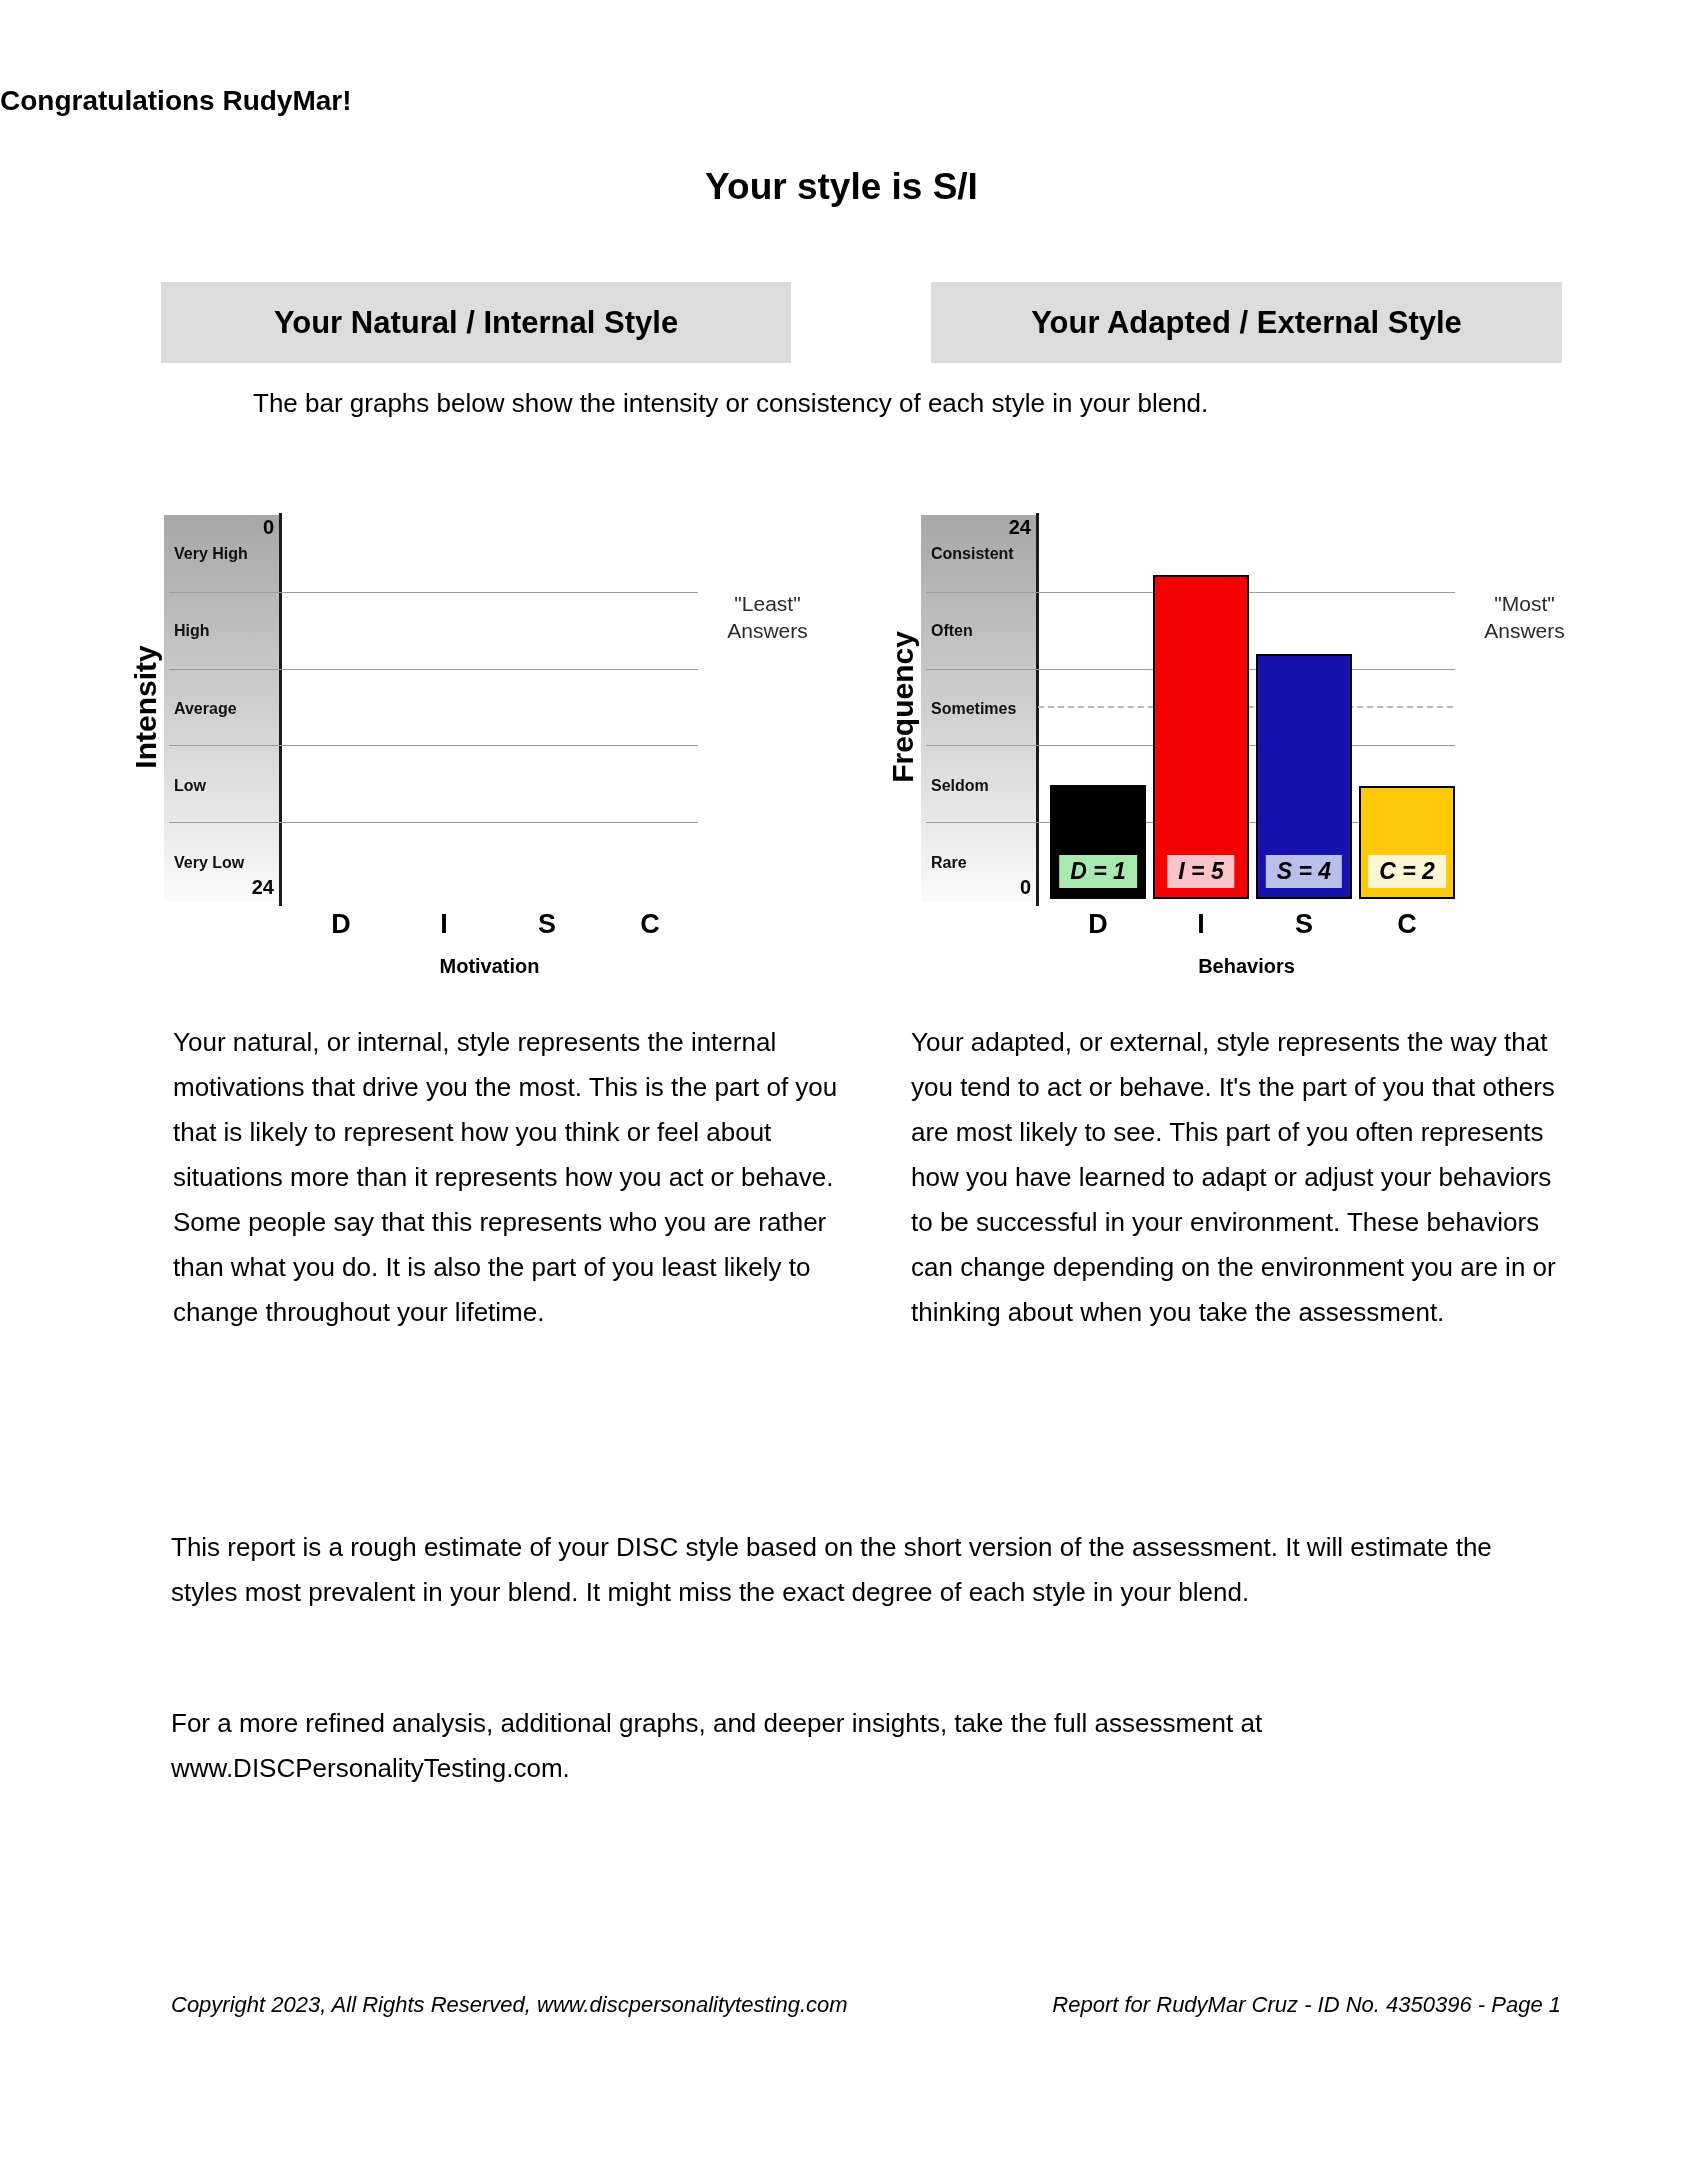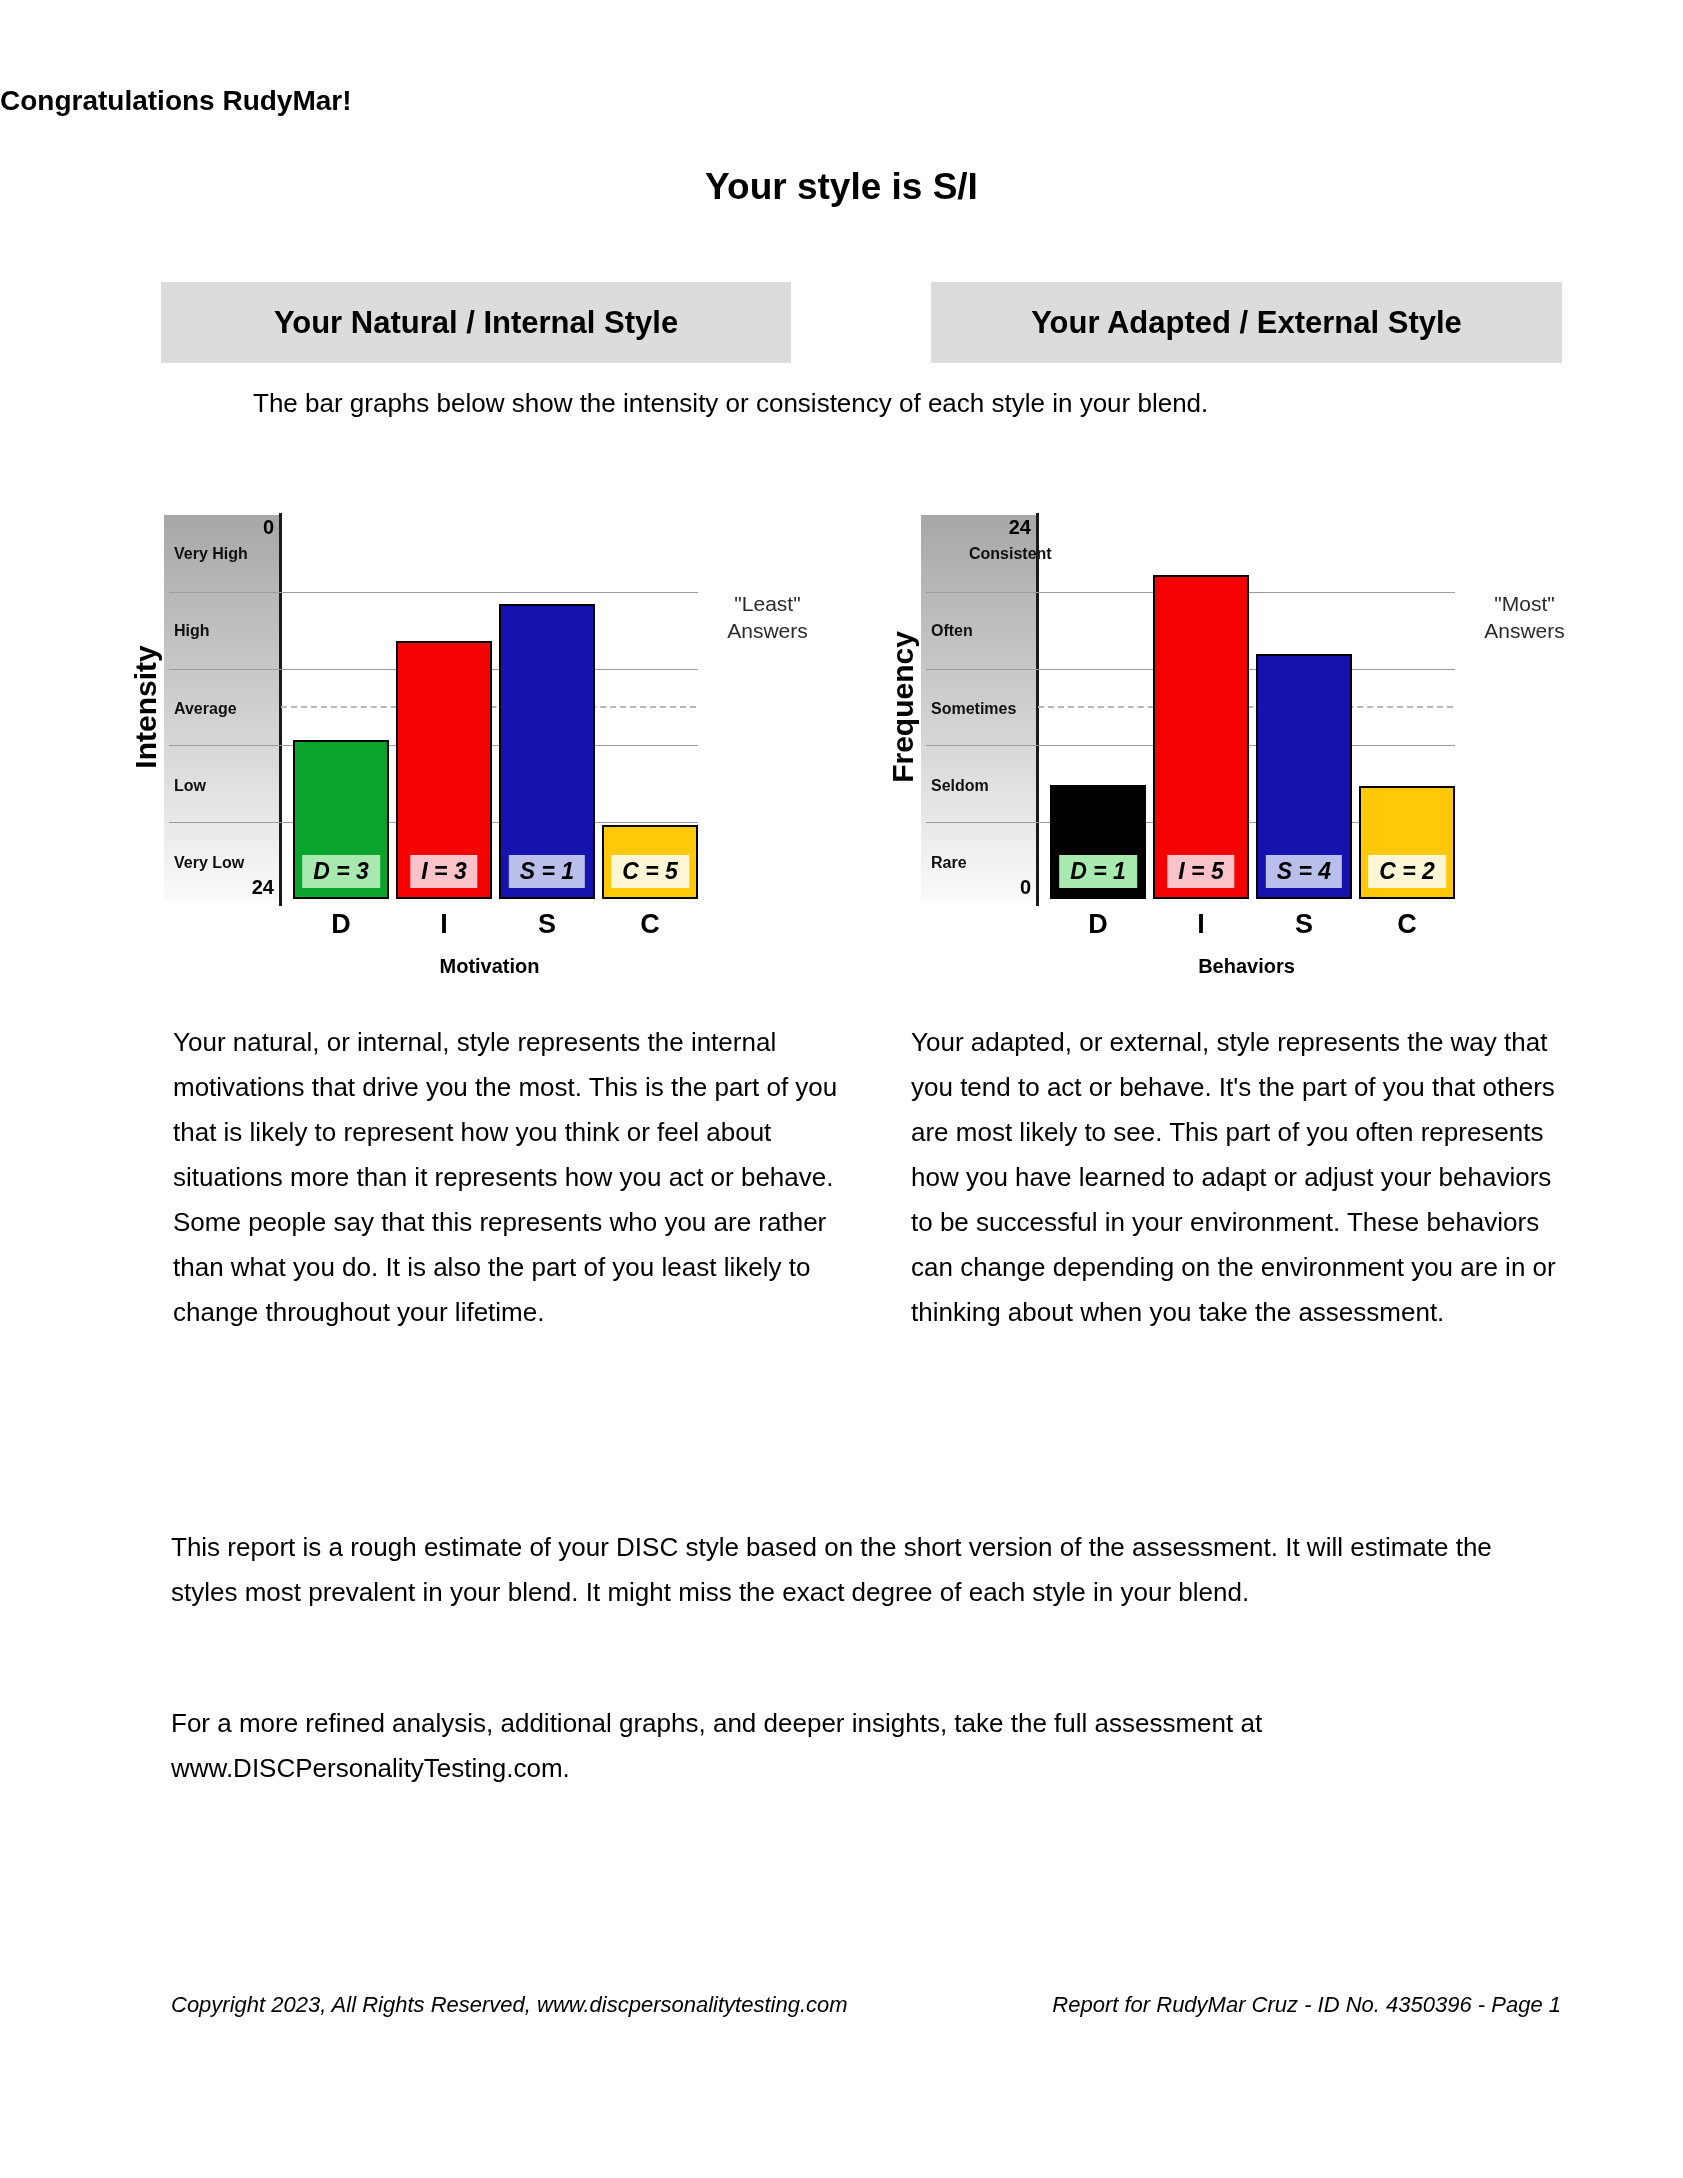--- a/index.html
+++ b/index.html
@@ -82,50 +82,35 @@
         <div class="band-label" style="top: 70%;">Low</div>
         <div class="band-label" style="top: 90%;">Very Low</div>
       </div>
     <div class="axis-line"></div>
     <div class="scale-label scale-top">0</div>
     <div class="scale-label scale-bottom">24</div>
     <div class="gridline" style="top: 77px;"></div>
       <div class="gridline" style="top: 154px;"></div>
       <div class="gridline" style="top: 230px;"></div>
       <div class="gridline" style="top: 307px;"></div>
-      <div class="plot">
-        <div class="dash-line" style="top: 191px;"></div>
-        <div class="bar" style="left: 12px; height: 41.5%; background: rgb(10, 163, 43);">
-          <div class="score-box" style="background: rgb(168, 233, 175);">D = 3</div>
-        </div>
-        <div class="bar" style="left: 115px; height: 67.3%; background: rgb(245, 2, 2);">
-          <div class="score-box" style="background: rgb(250, 195, 202);">I = 3</div>
-        </div>
-        <div class="bar" style="left: 218px; height: 76.8%; background: rgb(21, 18, 174);">
-          <div class="score-box" style="background: rgb(186, 190, 235);">S = 1</div>
-        </div>
-        <div class="bar" style="left: 321px; height: 19.3%; background: rgb(255, 200, 8);">
-          <div class="score-box" style="background: rgb(253, 246, 213);">C = 5</div>
-        </div>
-      </div>
     <div class="annotation">
         <div class="annotation-line">"Least"</div>
         <div class="annotation-line">Answers</div>
       </div>
     <div class="x-axis-title">Motivation</div>
   <div class="tick" style="left: 129px; width: 96px;">D</div>
       <div class="tick" style="left: 232px; width: 96px;">I</div>
       <div class="tick" style="left: 335px; width: 96px;">S</div>
       <div class="tick" style="left: 438px; width: 96px;">C</div>
     </div>
 
   <div class="chart" id="chart-adapted">
     <div class="y-axis-label">Frequency</div>
     <div class="band">
-        <div class="band-label" style="top: 10%; margin-left: 38px;">Consistent</div>
+        <div class="band-label" style="top: 10%;">Consistent</div>
         <div class="band-label" style="top: 30%;">Often</div>
         <div class="band-label" style="top: 50%;">Sometimes</div>
         <div class="band-label" style="top: 70%;">Seldom</div>
         <div class="band-label" style="top: 90%;">Rare</div>
       </div>
     <div class="axis-line"></div>
     <div class="scale-label scale-top">24</div>
     <div class="scale-label scale-bottom">0</div>
     <div class="gridline" style="top: 77px;"></div>
       <div class="gridline" style="top: 154px;"></div>

